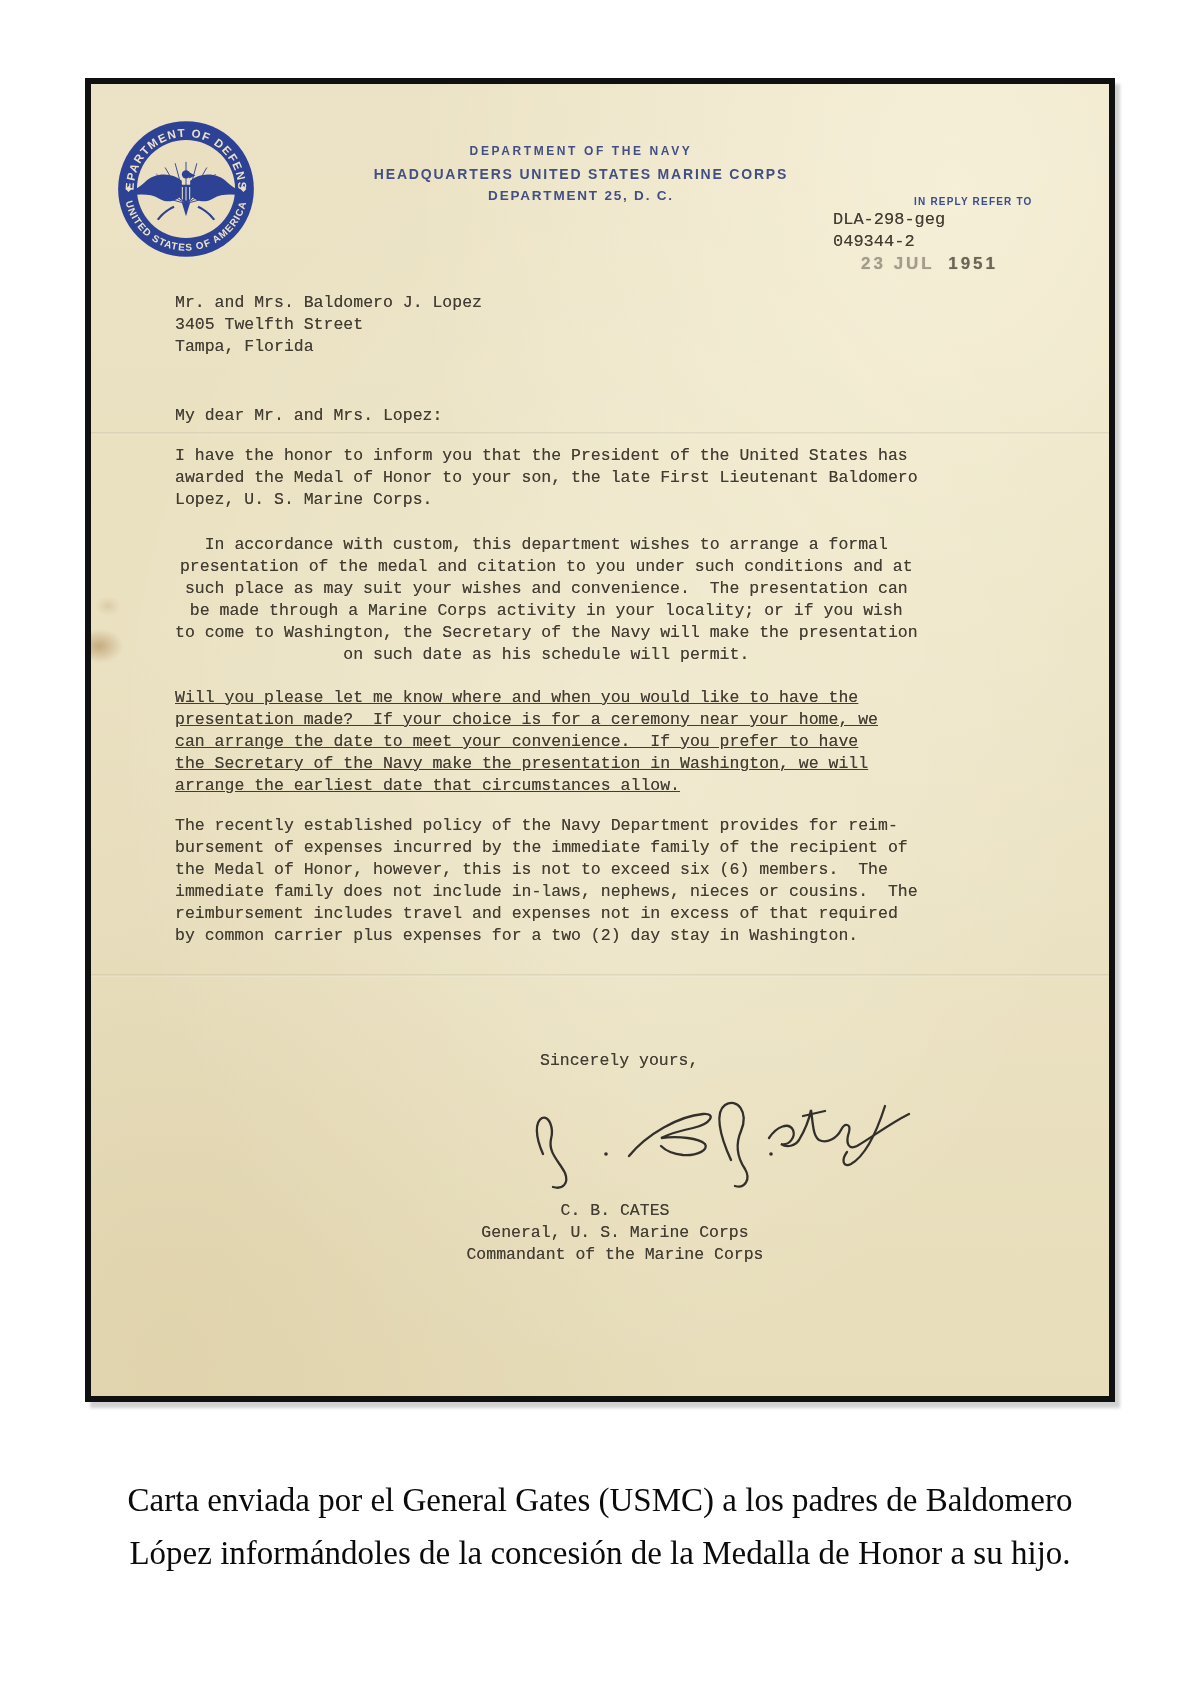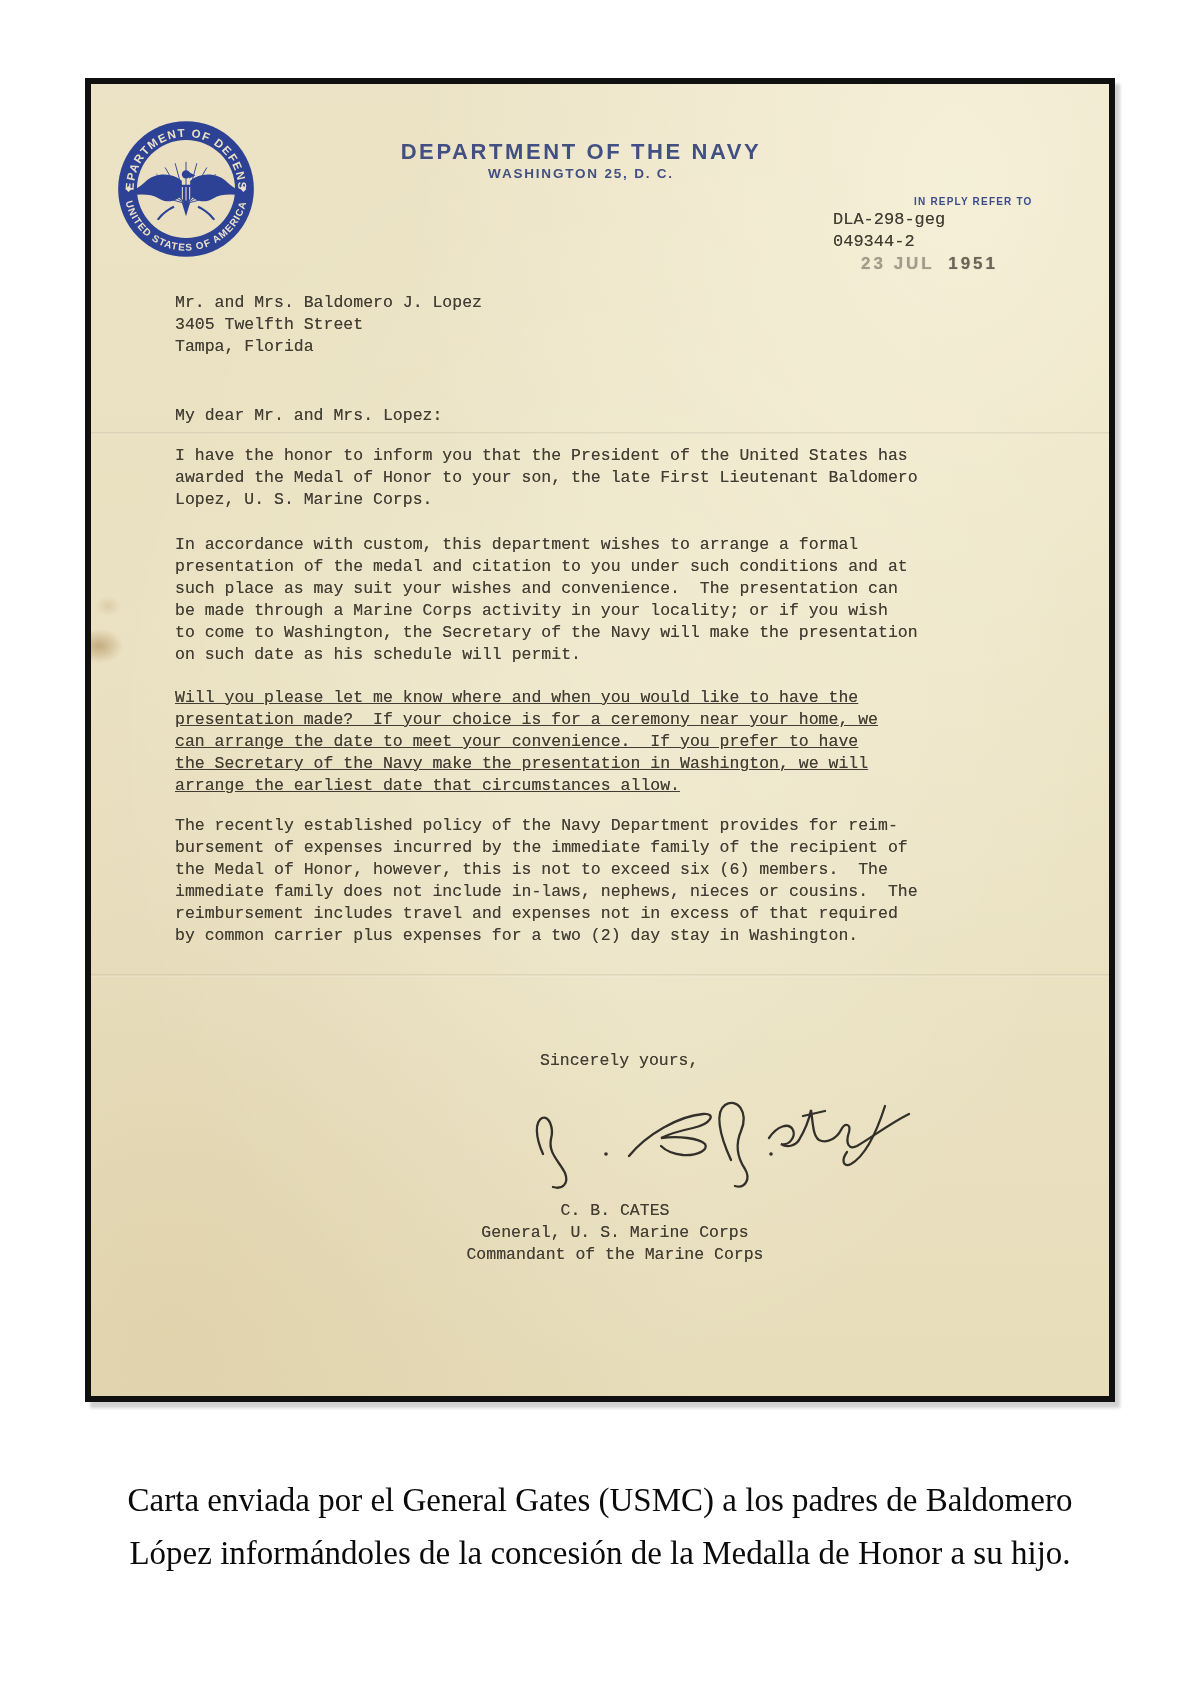--- a/index.html
+++ b/index.html
@@ -18,40 +18,40 @@
           background:linear-gradient(180deg,rgba(125,105,70,.16),rgba(255,255,248,.28));}
   .stain1{position:absolute;left:-8px;top:545px;width:40px;height:34px;border-radius:50%;
           background:radial-gradient(ellipse at 40% 50%, rgba(150,105,45,.45), rgba(150,105,45,0) 70%);
           filter:blur(1px);}
   .stain2{position:absolute;left:4px;top:512px;width:26px;height:20px;border-radius:50%;
           background:radial-gradient(ellipse, rgba(150,110,50,.18), rgba(150,110,50,0) 70%);}
 
   .seal{position:absolute;left:24px;top:34px;width:142px;height:142px;}
 
   .letterhead{position:absolute;left:60px;top:56px;width:860px;text-align:center;color:#414f82;}
-  .lh1{font-size:22px;font-weight:bold;letter-spacing:2.6px;line-height:23px;}
+  .lh1{font-size:12px;font-weight:bold;letter-spacing:2.6px;line-height:23px;}
   .lh2{font-size:14px;font-weight:bold;letter-spacing:1.8px;line-height:22px;}
   .lh3{font-size:13.5px;font-weight:bold;letter-spacing:1.8px;line-height:22px;}
 
   .ref-label{position:absolute;left:792px;top:112px;font-size:10px;font-weight:bold;
              letter-spacing:1.2px;color:#3c4c8a;margin-left:31px;}
   .mono{font-family:"Liberation Mono",monospace;color:#423c32;
         text-shadow:0 0 .5px rgba(66,60,50,.65);}
   .ref-code1{position:absolute;left:742px;top:126px;font-size:17px;}
   .ref-code2{position:absolute;left:742px;top:148px;font-size:17px;}
   .date-stamp{position:absolute;left:770px;top:170px;font-size:17px;font-weight:bold;
               letter-spacing:3px;font-family:"Liberation Sans",sans-serif;}
   .stamp-dm{color:#a29b89;text-shadow:0 0 1px rgba(162,155,137,.7);}
   .stamp-yr{color:#6b6457;margin-left:6px;text-shadow:0 0 1px rgba(107,100,87,.6);}
 
   .body-block{white-space:pre;font-size:16.5px;line-height:22px;}
   .recipient{position:absolute;left:84px;top:208px;}
   .salutation{position:absolute;left:84px;top:321px;}
   .p1{position:absolute;left:84px;top:361px;}
-  .p2{position:absolute;left:84px;top:450px;}
+  .p2{position:absolute;left:84px;top:450px;text-align:center;}
   .p3{position:absolute;left:84px;top:603px;text-decoration:underline;}
   .p4{position:absolute;left:84px;top:731px;}
   .p5{position:absolute;left:84px;top:881px;}
   .closing{position:absolute;left:449px;top:966px;}
   .signature{position:absolute;left:356px;top:992px;width:480px;height:122px;}
   .signer{position:absolute;left:284px;top:1116px;width:480px;text-align:center;}
 
   .caption{position:absolute;left:0;top:1474px;width:1200px;text-align:center;
            font-family:"Liberation Serif",serif;font-size:33px;line-height:53px;color:#0b0b0b;}
 </style>
@@ -108,21 +108,22 @@
         </g>
         <g stroke="#eadfc0" stroke-width="1">
           <line x1="64.5" y1="66" x2="64.5" y2="78"></line>
           <line x1="68" y1="66" x2="68" y2="79"></line>
           <line x1="71.5" y1="66" x2="71.5" y2="78"></line>
         </g>
       </svg>
 
       <div class="letterhead">
         <div class="lh1">DEPARTMENT OF THE NAVY</div>
-        <div class="lh3">WASHINGTON 25, D. C.</div>
+        <div class="lh2">HEADQUARTERS UNITED STATES MARINE CORPS</div>
+        <div class="lh3">DEPARTMENT 25, D. C.</div>
       </div>
 
       <div class="ref-label">IN REPLY REFER TO</div>
       <div class="ref-code1 mono">DLA-298-geg</div>
       <div class="ref-code2 mono">049344-2</div>
       <div class="date-stamp">
         <span class="stamp-dm">23 JUL</span>
         <span class="stamp-yr">1951</span>
       </div>
 

